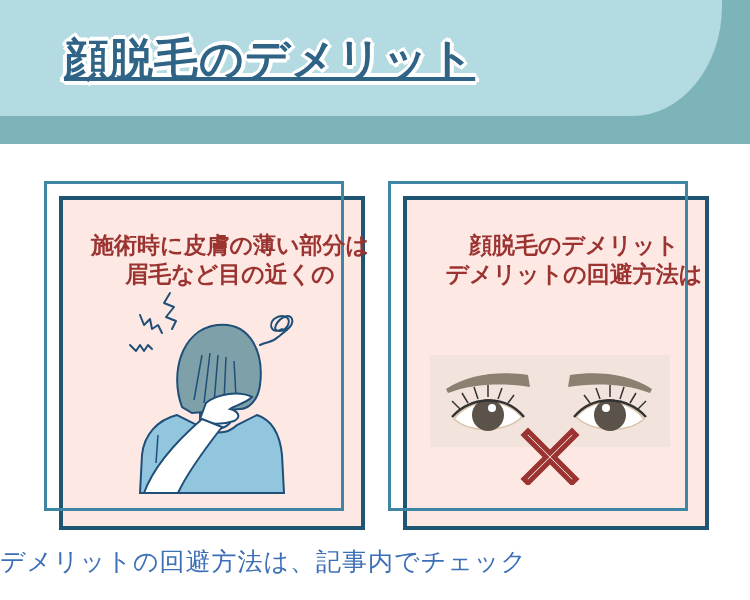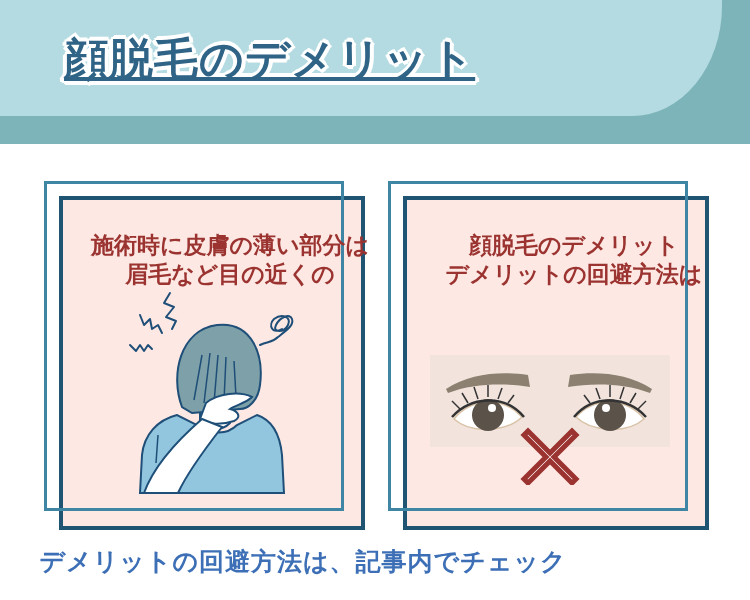--- a/index.html
+++ b/index.html
@@ -15,22 +15,22 @@
                         4px 1px 0 #fff, -4px 1px 0 #fff, 1px 4px 0 #fff, 1px -4px 0 #fff; text-decoration: underline; }
   .card { position:absolute; width:322px; height:350px; }
   .card .outer { position:absolute; left:0; top:0; width:300px; height:330px; border:3px solid #3f86a4; box-sizing:border-box; }
   .card .inner { position:absolute; left:15px; top:15px; width:306px; height:334px; border:4px solid #1f5472;
                  background:#fde8e3; box-sizing:border-box; }
   .card .outer-top { position:absolute; left:0; top:0; width:300px; height:330px; border:3px solid #3f86a4;
                      box-sizing:border-box; pointer-events:none; border-left:none; border-top:none; }
   .card-text { position:absolute; left:33px; width:306px; top:50px; text-align:center; color:#9b3330;
                font-size:23px; font-weight:bold; line-height:29px; }
   .illust { position:absolute; }
-  .footer { position:absolute; left:0; width:606px; top:545px; text-align:center; color:#3c6fb6;
-            font-size:25px; font-weight:bold; letter-spacing:1px; }
+  .footer { position:absolute; left:0; width:606px; top:545px; text-align:left; color:#3c6fb6;
+            font-size:25px; font-weight:normal; letter-spacing:1px; }
 </style>
 </head>
 <body>
 
 <div class="header-base"></div>
 <div class="header-light"></div>
 <div class="title">顔脱毛のデメリット</div>
 
 <div class="card" style="left:44px; top:181px;">
   <div class="outer"></div>

